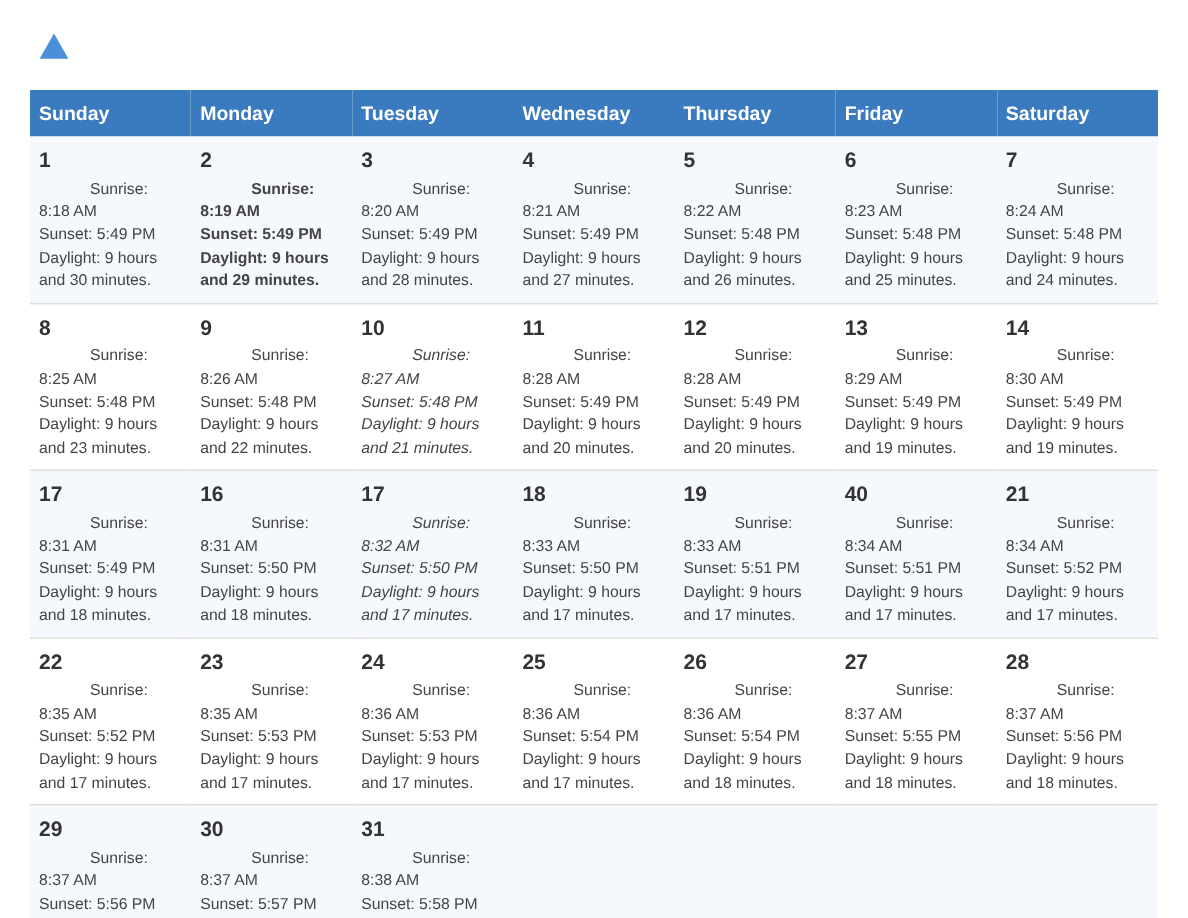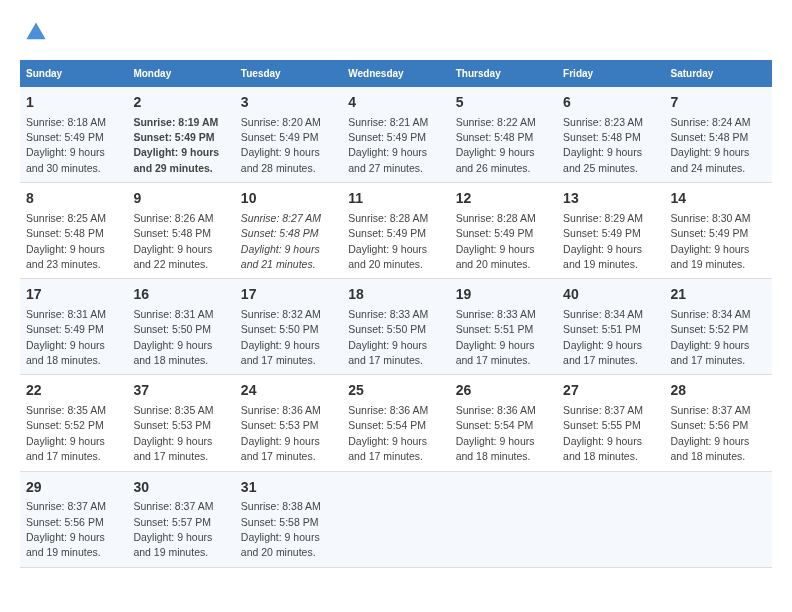--- a/index.html
+++ b/index.html
@@ -45,21 +45,21 @@
     table {
       width: 100%;
       border-collapse: collapse;
       font-size: 11px;
     }
     thead tr th {
       background-color: #3a7abf;
       color: #fff;
       padding: 8px 6px;
       text-align: left;
-      font-size: 10px;
+      font-size: 13px;
       font-weight: bold;
     }
     tbody tr { border-bottom: 1px solid #ddd; }
     tbody tr:nth-child(odd) { background: #f5f8fc; }
     tbody tr:nth-child(even) { background: #fff; }
     td {
       padding: 6px 6px;
       vertical-align: top;
       width: 14.28%;
       color: #333;
@@ -67,20 +67,21 @@
     }
     .day-num {
       font-size: 14px;
       font-weight: bold;
       display: block;
       margin-bottom: 2px;
     }
     .day-info {
       font-size: 10.5px;
       color: #444;
+      margin-left: 34px;
     }
   </style>
 </head>
 <body>
 
 <div class="header">
   <div class="logo-wrapper">
     <svg class="logo-icon" viewBox="0 0 40 40" width="40" height="40">
       <polygon points="20,4 36,32 4,32" fill="#4a90d9"></polygon>
     </svg>
@@ -154,41 +155,41 @@
 Sunset: 5:49 PM
 Daylight: 9 hours and 19 minutes.</span></td>
       </tr>
       <tr>
         <td><span class="day-num">17</span><span class="day-info" style="white-space: pre-line;">Sunrise: 8:31 AM
 Sunset: 5:49 PM
 Daylight: 9 hours and 18 minutes.</span></td>
         <td><span class="day-num">16</span><span class="day-info" style="white-space: pre-line;">Sunrise: 8:31 AM
 Sunset: 5:50 PM
 Daylight: 9 hours and 18 minutes.</span></td>
-        <td><span class="day-num">17</span><span class="day-info" style="white-space: pre-line;">Sunrise: 8:32 AM
+        <td><span class="day-num">17</span><span class="day-info" style="white-space: pre-line; font-style: italic;">Sunrise: 8:32 AM
 Sunset: 5:50 PM
 Daylight: 9 hours and 17 minutes.</span></td>
         <td><span class="day-num">18</span><span class="day-info" style="white-space: pre-line;">Sunrise: 8:33 AM
 Sunset: 5:50 PM
 Daylight: 9 hours and 17 minutes.</span></td>
         <td><span class="day-num">19</span><span class="day-info" style="white-space: pre-line;">Sunrise: 8:33 AM
 Sunset: 5:51 PM
 Daylight: 9 hours and 17 minutes.</span></td>
         <td><span class="day-num">40</span><span class="day-info" style="white-space: pre-line;">Sunrise: 8:34 AM
 Sunset: 5:51 PM
 Daylight: 9 hours and 17 minutes.</span></td>
         <td><span class="day-num">21</span><span class="day-info" style="white-space: pre-line;">Sunrise: 8:34 AM
 Sunset: 5:52 PM
 Daylight: 9 hours and 17 minutes.</span></td>
       </tr>
       <tr>
         <td><span class="day-num">22</span><span class="day-info" style="white-space: pre-line;">Sunrise: 8:35 AM
 Sunset: 5:52 PM
 Daylight: 9 hours and 17 minutes.</span></td>
-        <td><span class="day-num">37</span><span class="day-info" style="white-space: pre-line;">Sunrise: 8:35 AM
+        <td><span class="day-num">23</span><span class="day-info" style="white-space: pre-line;">Sunrise: 8:35 AM
 Sunset: 5:53 PM
 Daylight: 9 hours and 17 minutes.</span></td>
         <td><span class="day-num">24</span><span class="day-info" style="white-space: pre-line;">Sunrise: 8:36 AM
 Sunset: 5:53 PM
 Daylight: 9 hours and 17 minutes.</span></td>
         <td><span class="day-num">25</span><span class="day-info" style="white-space: pre-line;">Sunrise: 8:36 AM
 Sunset: 5:54 PM
 Daylight: 9 hours and 17 minutes.</span></td>
         <td><span class="day-num">26</span><span class="day-info" style="white-space: pre-line;">Sunrise: 8:36 AM
 Sunset: 5:54 PM

